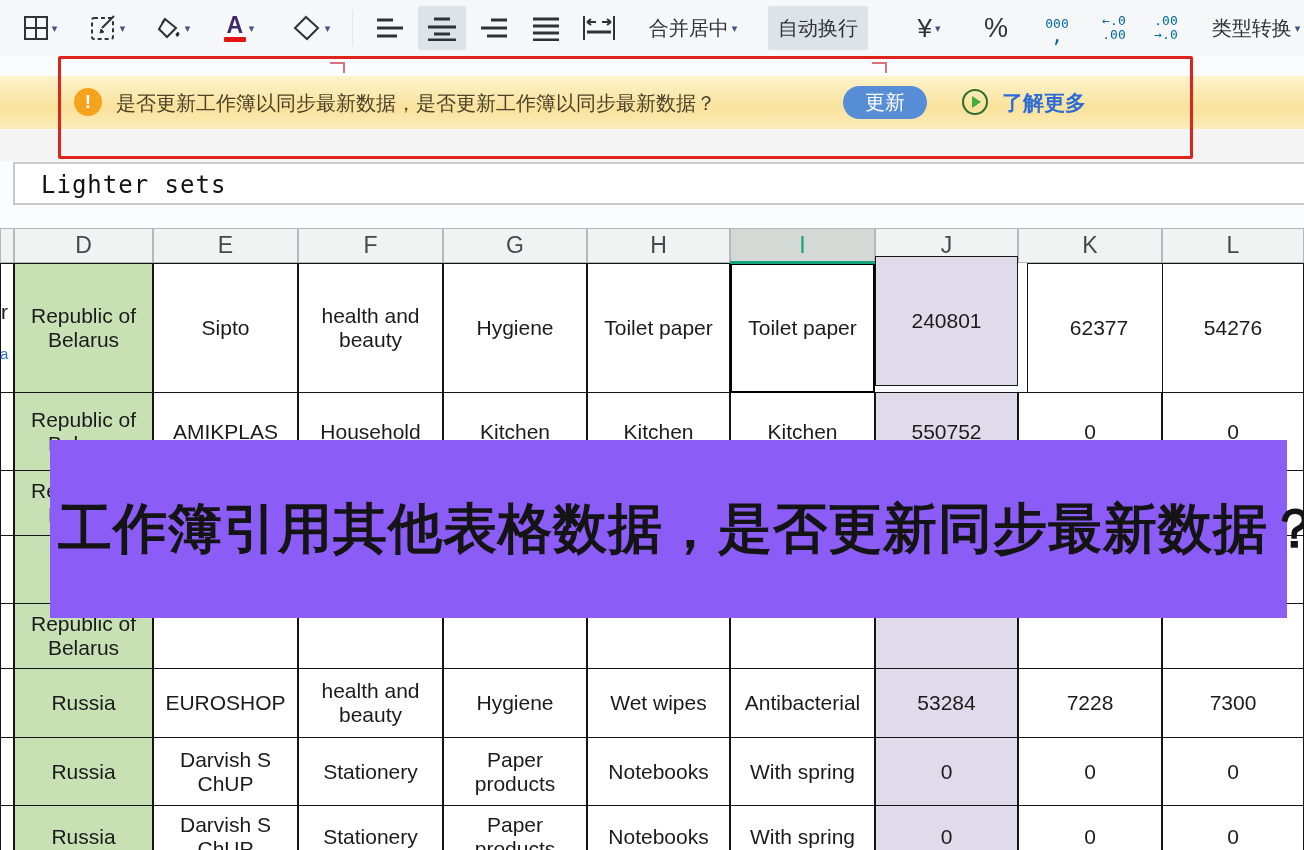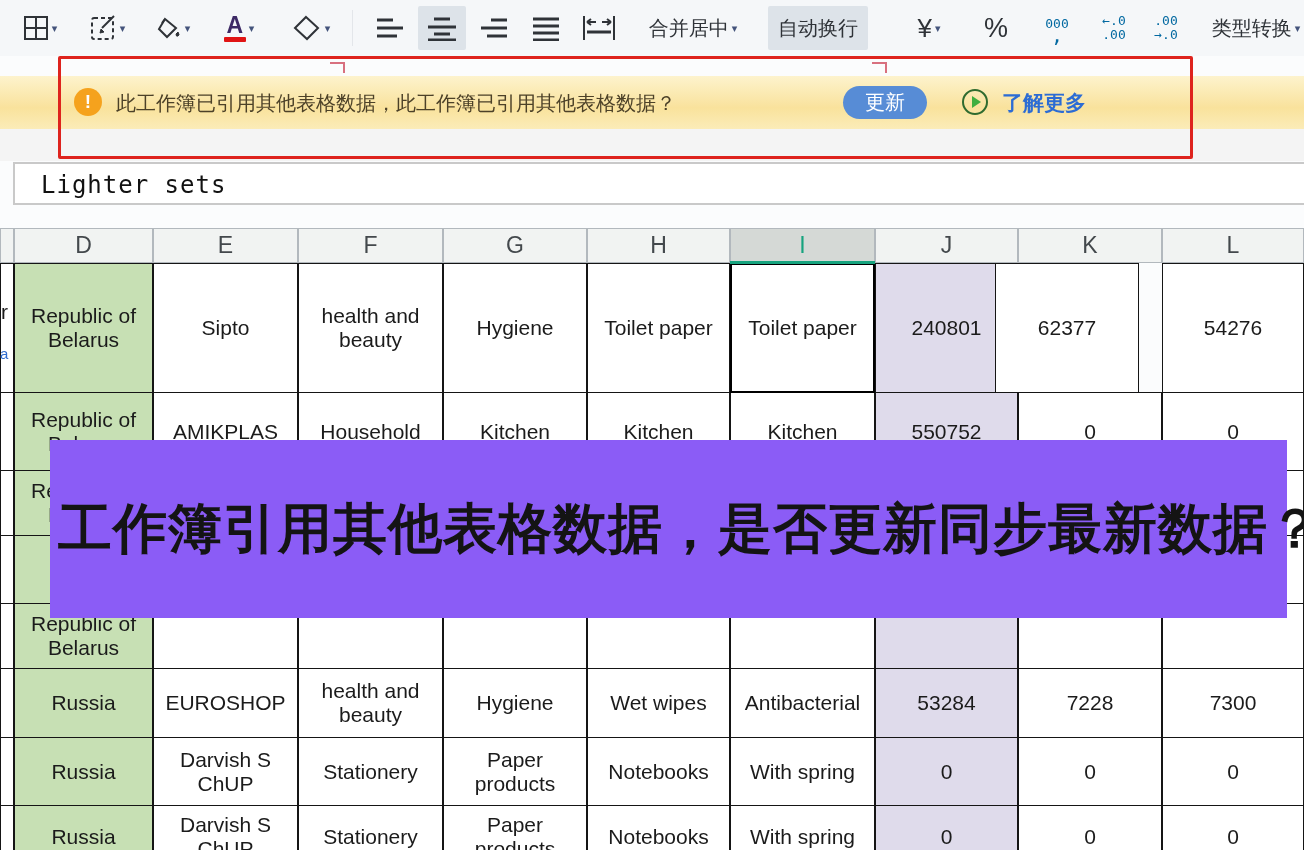--- a/index.html
+++ b/index.html
@@ -216,21 +216,21 @@
     <span class="tlabel">类型转换</span>
     <span class="caret">▾</span>
   </div>
 </div>
 
 <div class="pinkmark" style="left:330px;top:62px;"></div>
 <div class="pinkmark" style="left:872px;top:62px;"></div>
 
 <div class="notify">
   <div class="warn-circle">!</div>
-  <div class="notify-msg">此工作簿已引用其他表格数据，此工作簿已引用其他表格数据？</div>
+  <div class="notify-msg">是否更新工作簿以同步最新数据，是否更新工作簿以同步最新数据？</div>
   <div class="update-btn">更新</div>
   <div class="play-circle">
       <div class="play-tri"></div>
     </div>
   <div class="learn-more">了解更多</div>
 </div>
 <div class="strip"></div>
 
 <div class="red-rect"></div>
 
@@ -250,22 +250,22 @@
     <div class="hcell" style="left: 875px; top: 0px; width: 143px; height: 35px;">J</div>
     <div class="hcell" style="left: 1018px; top: 0px; width: 144px; height: 35px;">K</div>
     <div class="hcell" style="left: 1162px; top: 0px; width: 142px; height: 35px;">L</div>
     <div class="cell" style="left: 0px; top: 35px; width: 14px; height: 130px;"></div>
     <div class="cell green" style="left: 14px; top: 35px; width: 139px; height: 130px;">Republic of Belarus</div>
     <div class="cell" style="left: 153px; top: 35px; width: 145px; height: 130px;">Sipto</div>
     <div class="cell" style="left: 298px; top: 35px; width: 145px; height: 130px;">health and beauty</div>
     <div class="cell" style="left: 443px; top: 35px; width: 144px; height: 130px;">Hygiene</div>
     <div class="cell" style="left: 587px; top: 35px; width: 143px; height: 130px;">Toilet paper</div>
     <div class="cell selcell" style="left: 730px; top: 35px; width: 145px; height: 130px;">Toilet paper</div>
-    <div class="cell lavender" style="left: 875px; top: 35px; width: 143px; height: 130px;">240801</div>
-    <div class="cell" style="left: 995px; top: 35px; width: 144px; height: 130px; text-align: right;">62377</div>
+    <div class="cell lavender" style="left: 875px; top: 28px; width: 143px; height: 130px;">240801</div>
+    <div class="cell" style="left: 1027px; top: 35px; width: 144px; height: 130px; text-align: right;">62377</div>
     <div class="cell" style="left: 1162px; top: 35px; width: 142px; height: 130px;">54276</div>
     <div class="cell" style="left: 0px; top: 164px; width: 14px; height: 79px;"></div>
     <div class="cell green" style="left: 14px; top: 164px; width: 139px; height: 79px;">Republic of Belarus</div>
     <div class="cell" style="left: 153px; top: 164px; width: 145px; height: 79px; text-align: center;">AMIKPLAS</div>
     <div class="cell" style="left: 298px; top: 164px; width: 145px; height: 79px;">Household</div>
     <div class="cell" style="left: 443px; top: 164px; width: 144px; height: 79px;">Kitchen</div>
     <div class="cell" style="left: 587px; top: 164px; width: 143px; height: 79px;">Kitchen</div>
     <div class="cell" style="left: 730px; top: 164px; width: 145px; height: 79px;">Kitchen</div>
     <div class="cell lavender" style="left: 875px; top: 164px; width: 143px; height: 79px;">550752</div>
     <div class="cell" style="left: 1018px; top: 164px; width: 144px; height: 79px;">0</div>

